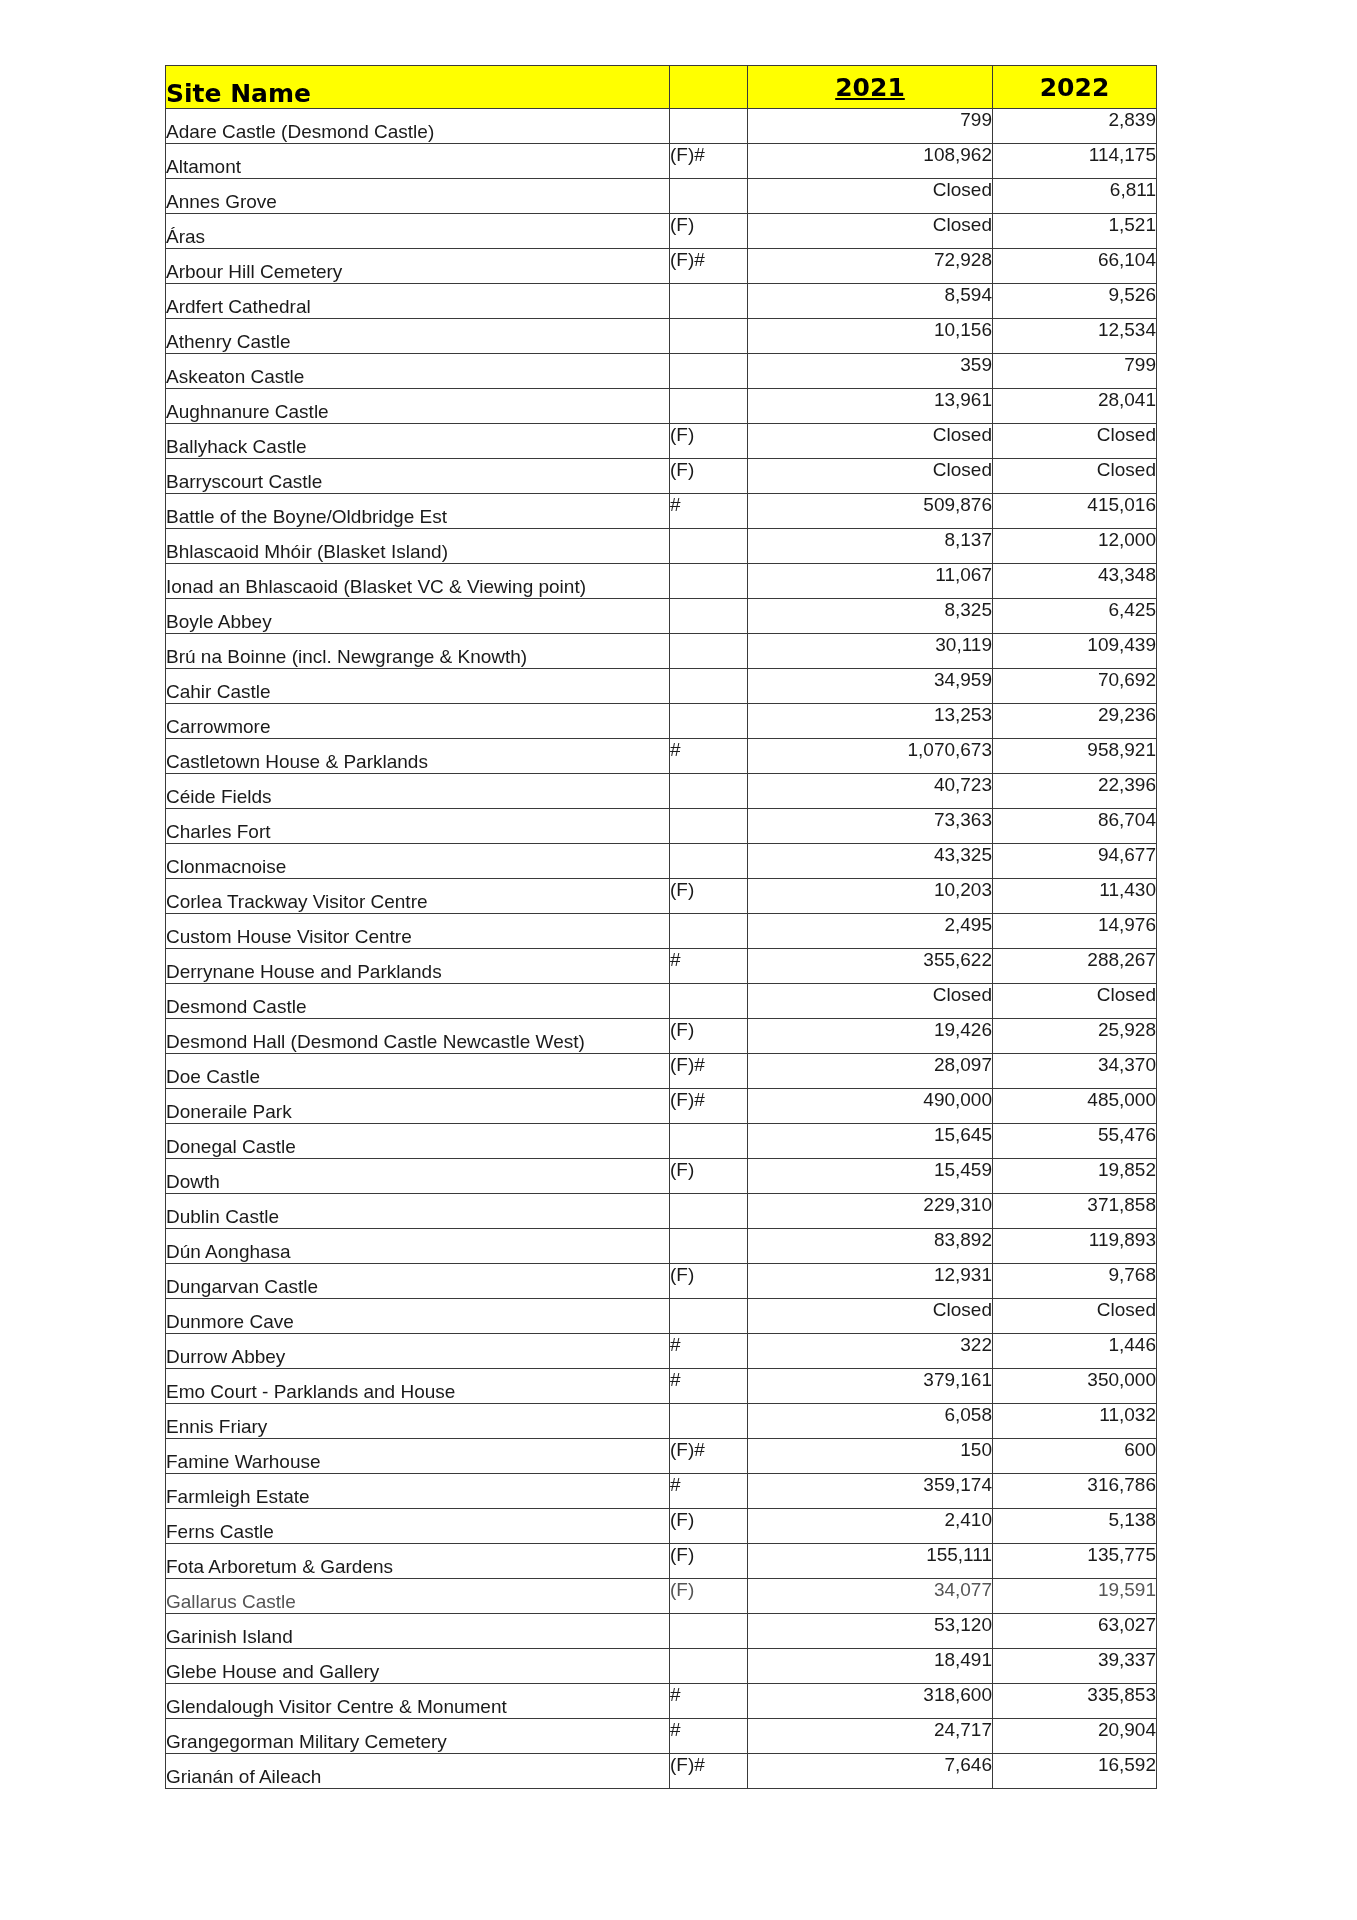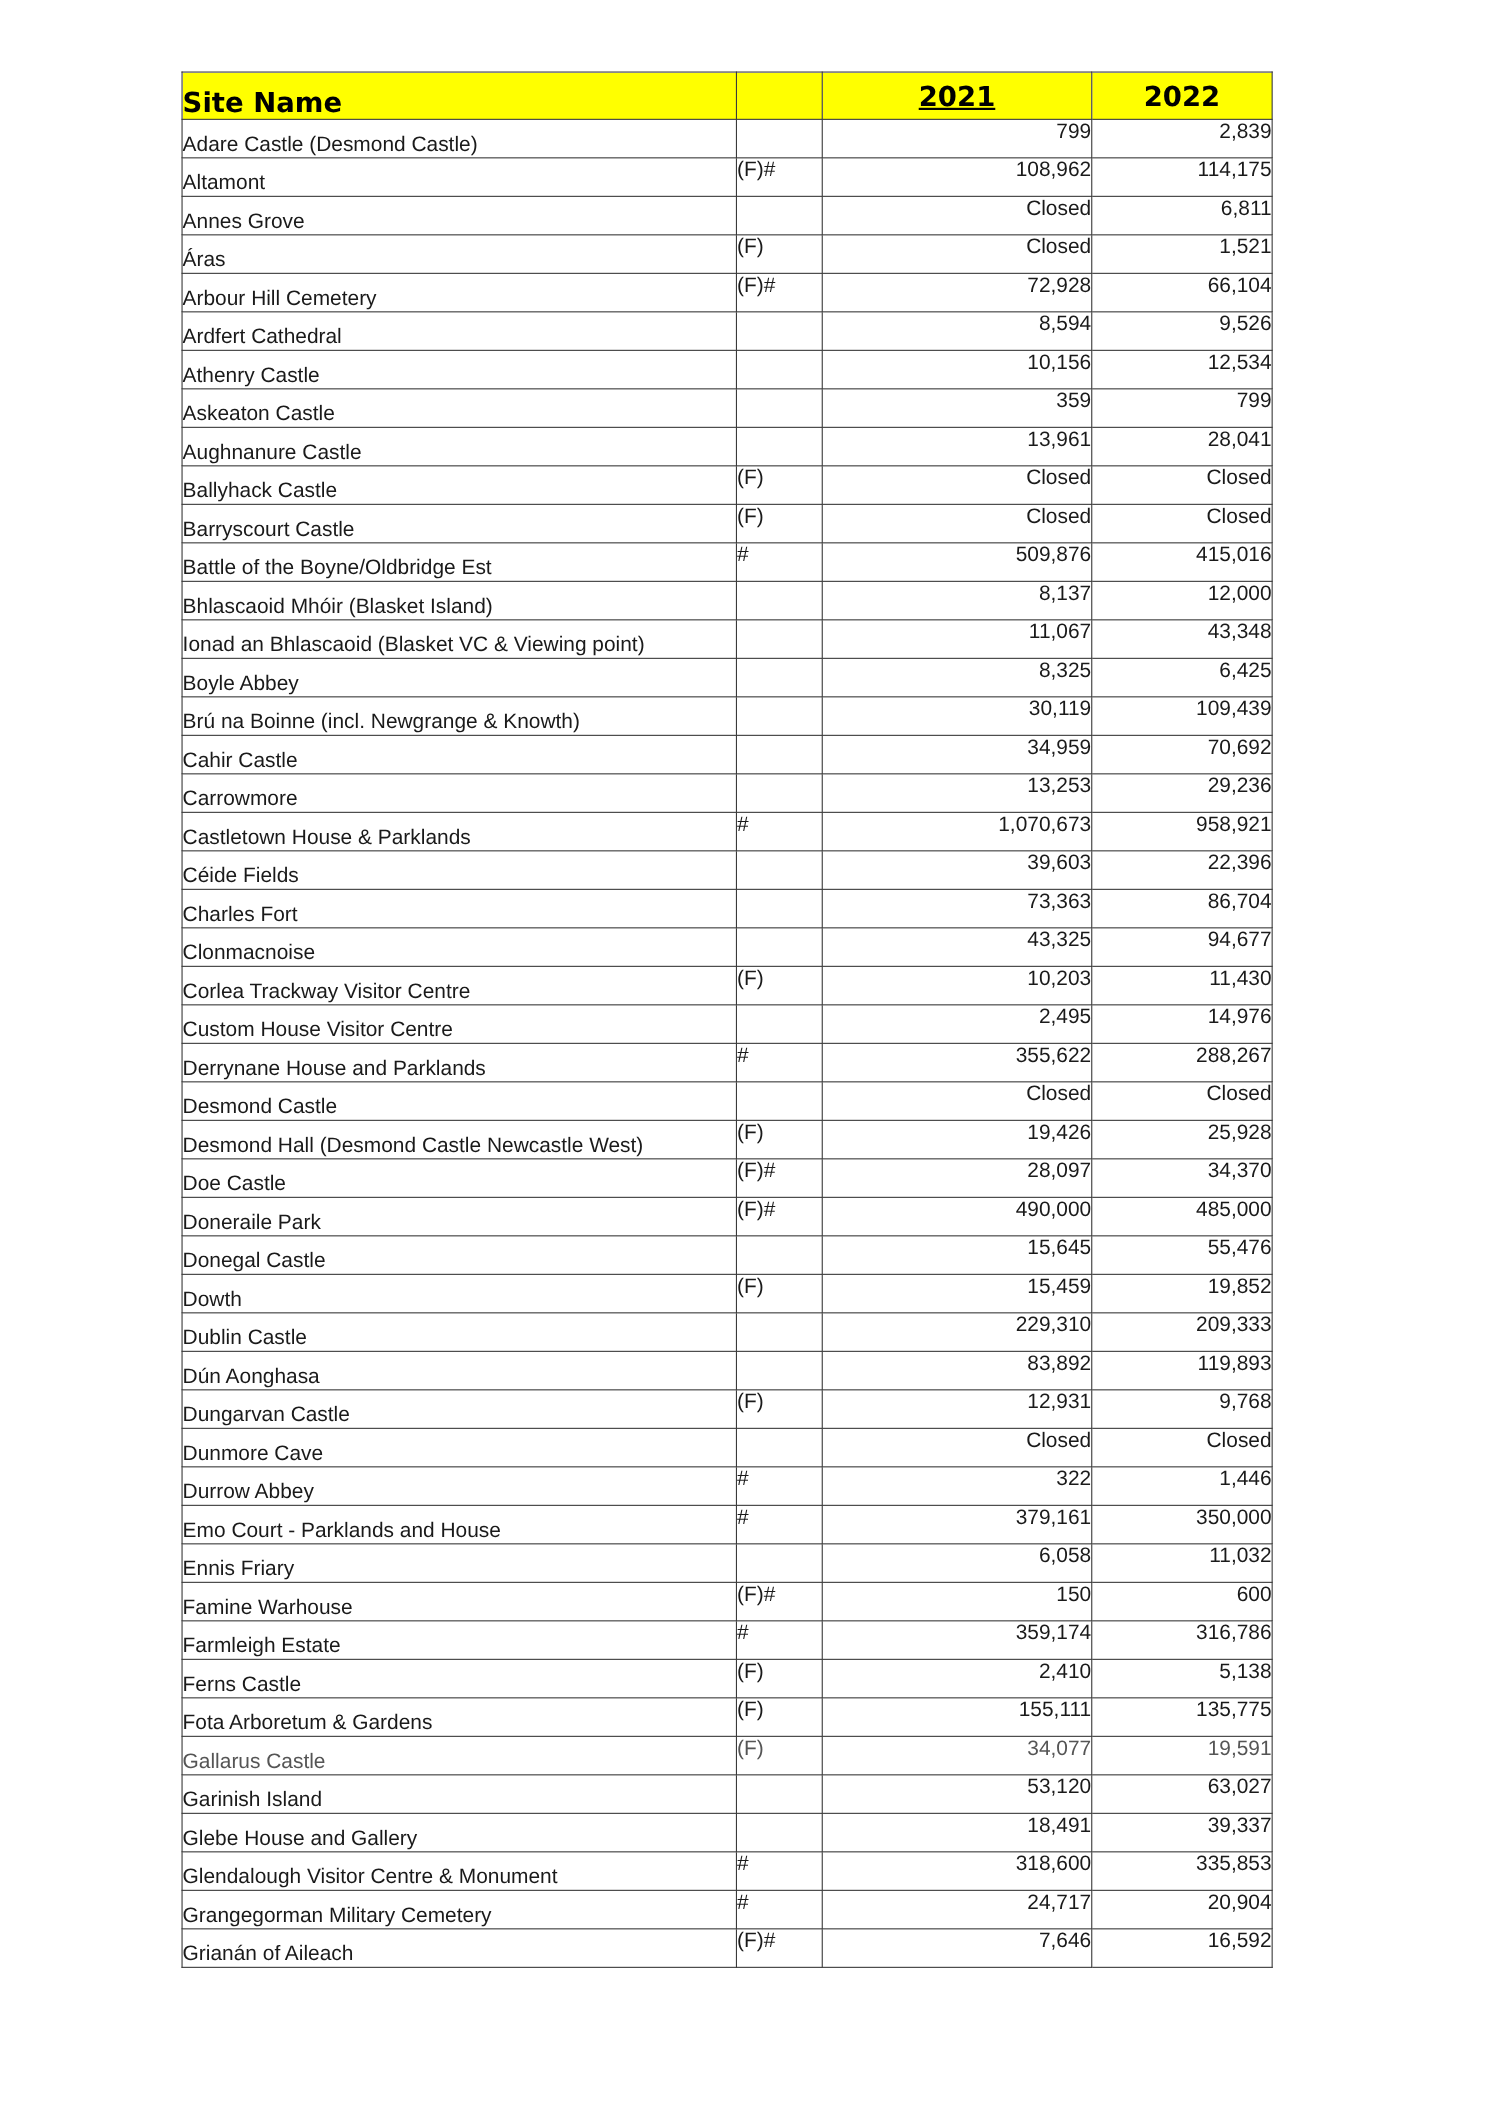--- a/index.html
+++ b/index.html
@@ -172,21 +172,21 @@
         </tr>
         <tr>
           <td class="name">Castletown House &amp; Parklands</td>
           <td class="flag">#</td>
           <td class="num">1,070,673</td>
           <td class="num">958,921</td>
         </tr>
         <tr>
           <td class="name">Céide Fields</td>
           <td class="flag"></td>
-          <td class="num">39,603</td>
+          <td class="num">40,723</td>
           <td class="num">22,396</td>
         </tr>
         <tr>
           <td class="name">Charles Fort</td>
           <td class="flag"></td>
           <td class="num">73,363</td>
           <td class="num">86,704</td>
         </tr>
         <tr>
           <td class="name">Clonmacnoise</td>
@@ -245,21 +245,21 @@
         <tr>
           <td class="name">Dowth</td>
           <td class="flag">(F)</td>
           <td class="num">15,459</td>
           <td class="num">19,852</td>
         </tr>
         <tr>
           <td class="name">Dublin Castle</td>
           <td class="flag"></td>
           <td class="num">229,310</td>
-          <td class="num">209,333</td>
+          <td class="num">371,858</td>
         </tr>
         <tr>
           <td class="name">Dún Aonghasa</td>
           <td class="flag"></td>
           <td class="num">83,892</td>
           <td class="num">119,893</td>
         </tr>
         <tr>
           <td class="name">Dungarvan Castle</td>
           <td class="flag">(F)</td>

